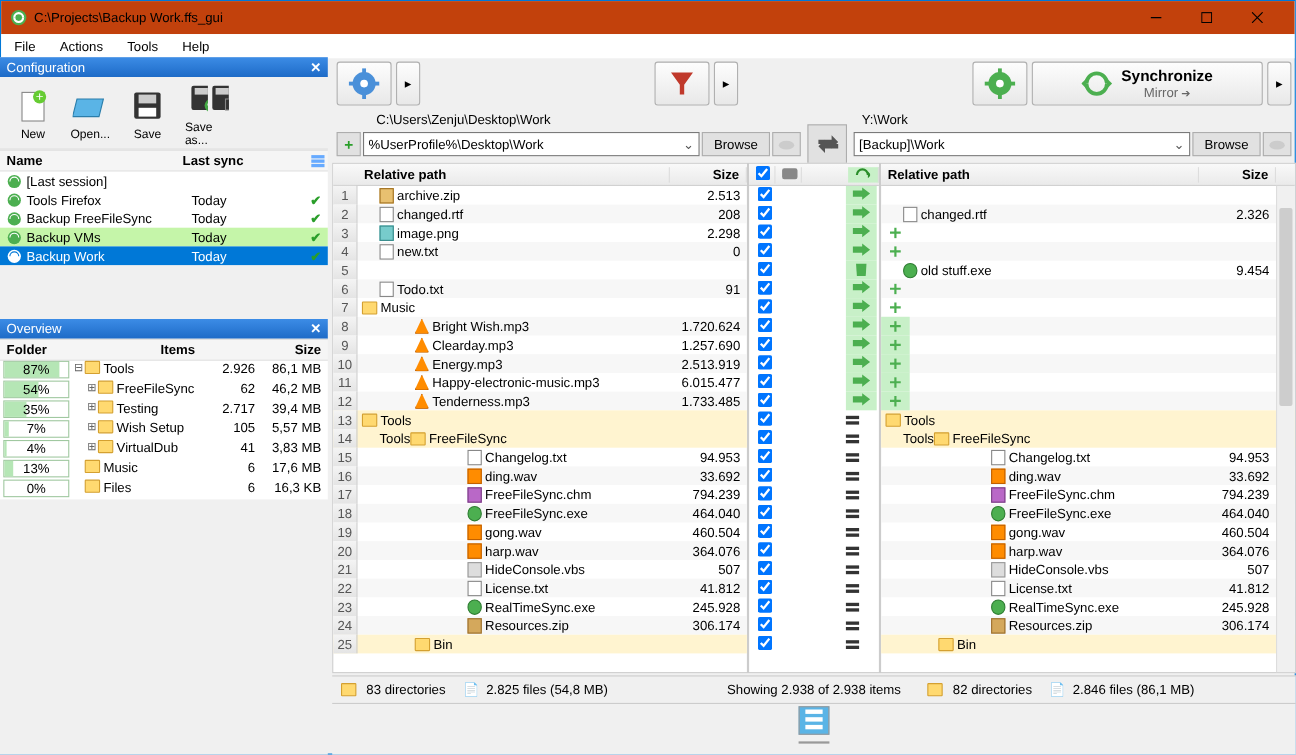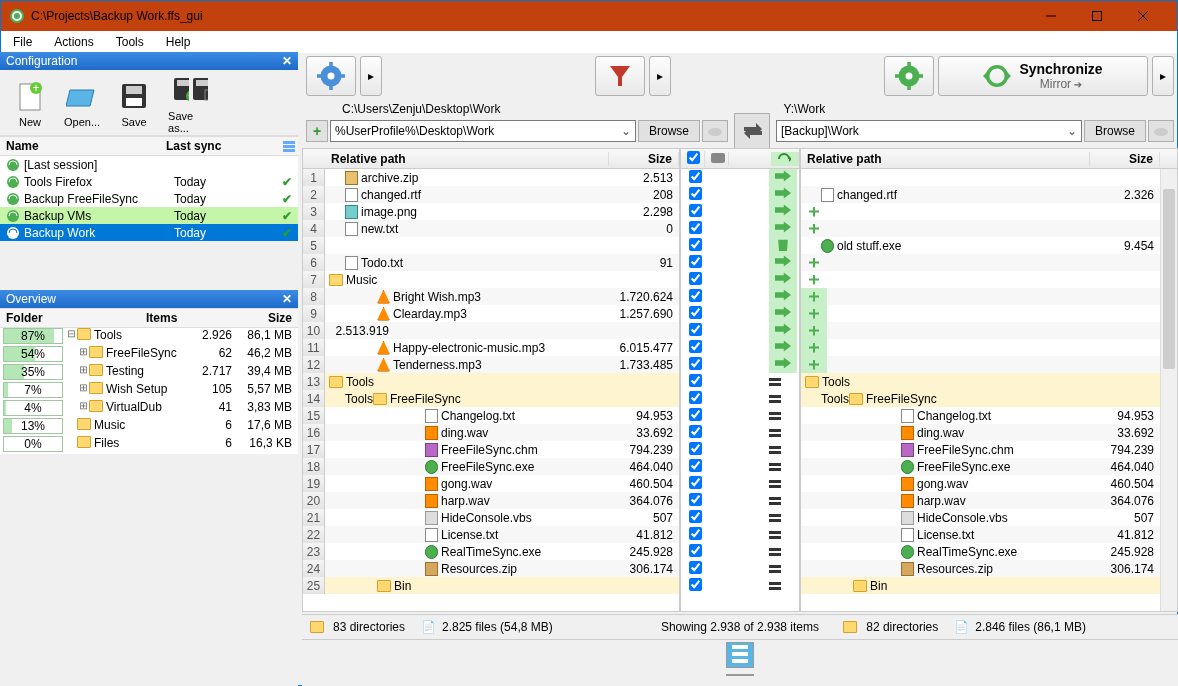--- a/index.html
+++ b/index.html
@@ -477,20 +477,21 @@
             <div class="name"><span class="indent" style="width:48px"></span><span class="file-ic fi-mp3"></span>Bright Wish.mp3</div>
             <div class="size">1.720.624</div>
           </div>
           <div class="grow">
             <div class="num">9</div>
             <div class="name"><span class="indent" style="width:48px"></span><span class="file-ic fi-mp3"></span>Clearday.mp3</div>
             <div class="size">1.257.690</div>
           </div>
           <div class="grow alt">
             <div class="num">10</div>
+            <div class="name"><span class="indent" style="width:48px"></span><span class="file-ic fi-mp3"></span>Energy.mp3</div>
             <div class="size">2.513.919</div>
           </div>
           <div class="grow">
             <div class="num">11</div>
             <div class="name"><span class="indent" style="width:48px"></span><span class="file-ic fi-mp3"></span>Happy-electronic-music.mp3</div>
             <div class="size">6.015.477</div>
           </div>
           <div class="grow alt">
             <div class="num">12</div>
             <div class="name"><span class="indent" style="width:48px"></span><span class="file-ic fi-mp3"></span>Tenderness.mp3</div>

